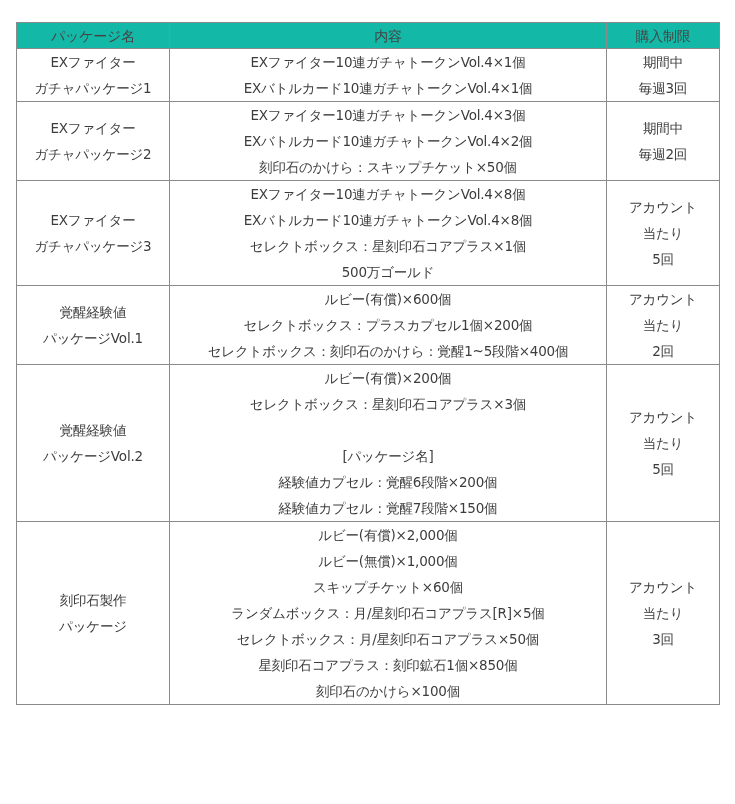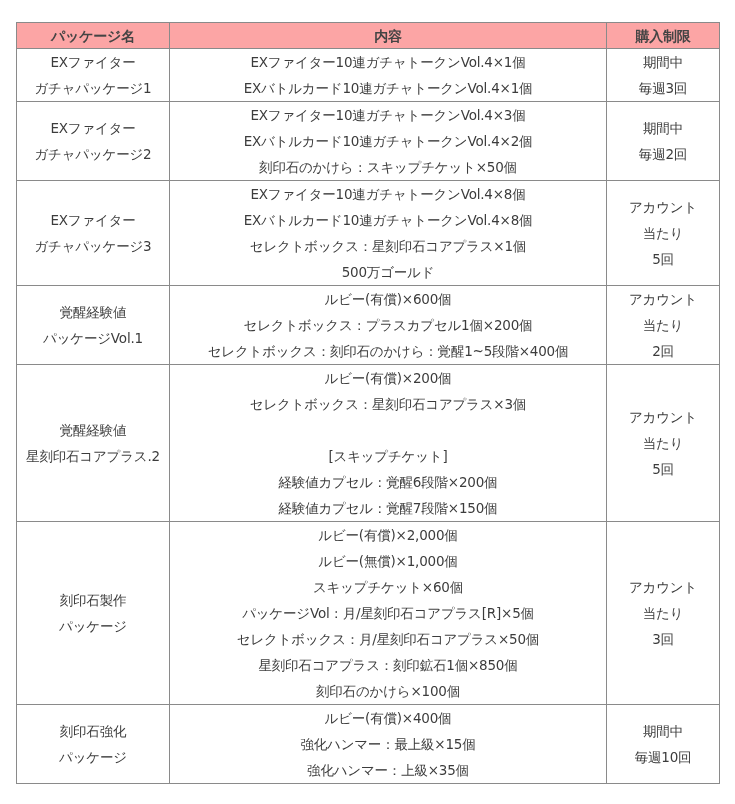--- a/index.html
+++ b/index.html
@@ -27,26 +27,25 @@
     }
     table.pkg th, table.pkg td {
       border: 1px solid #8a8a8a;
       text-align: center;
       vertical-align: middle;
       padding: 0 4px;
       line-height: 26px;
       font-weight: normal;
     }
     table.pkg thead th {
-      background: #fca5a5;
+      background: #14b8a6;
       color: #444444;
       height: 25px;
       line-height: 24px;
       font-size: 14px;
-      font-weight: bold;
     }
     col.c-name { width: 153px; }
     col.c-content { width: 437px; }
     col.c-limit { width: 113px; }
     .line { display: block; white-space: nowrap; }
     .blank { display: block; height: 26px; }
   </style>
 </head>
 <body>
 
@@ -127,67 +126,52 @@
       <td>
         <span class="line">アカウント</span>
         <span class="line">当たり</span>
         <span class="line">2回</span>
       </td>
     </tr>
 
     <tr>
       <td>
         <span class="line">覚醒経験値</span>
-        <span class="line">星刻印石コアプラス.2</span>
+        <span class="line">パッケージVol.2</span>
       </td>
       <td>
         <span class="line">ルビー(有償)×200個</span>
         <span class="line">セレクトボックス：星刻印石コアプラス×3個</span>
         <span class="blank"></span>
-        <span class="line">[スキップチケット]</span>
+        <span class="line">[パッケージ名]</span>
         <span class="line">経験値カプセル：覚醒6段階×200個</span>
         <span class="line">経験値カプセル：覚醒7段階×150個</span>
       </td>
       <td>
         <span class="line">アカウント</span>
         <span class="line">当たり</span>
         <span class="line">5回</span>
       </td>
     </tr>
 
     <tr>
       <td>
         <span class="line">刻印石製作</span>
         <span class="line">パッケージ</span>
       </td>
       <td>
         <span class="line">ルビー(有償)×2,000個</span>
         <span class="line">ルビー(無償)×1,000個</span>
         <span class="line">スキップチケット×60個</span>
-        <span class="line">パッケージVol：月/星刻印石コアプラス[R]×5個</span>
+        <span class="line">ランダムボックス：月/星刻印石コアプラス[R]×5個</span>
         <span class="line">セレクトボックス：月/星刻印石コアプラス×50個</span>
         <span class="line">星刻印石コアプラス：刻印鉱石1個×850個</span>
         <span class="line">刻印石のかけら×100個</span>
       </td>
       <td>
         <span class="line">アカウント</span>
         <span class="line">当たり</span>
         <span class="line">3回</span>
       </td>
     </tr>
 
-    <tr>
-      <td>
-        <span class="line">刻印石強化</span>
-        <span class="line">パッケージ</span>
-      </td>
-      <td>
-        <span class="line">ルビー(有償)×400個</span>
-        <span class="line">強化ハンマー：最上級×15個</span>
-        <span class="line">強化ハンマー：上級×35個</span>
-      </td>
-      <td>
-        <span class="line">期間中</span>
-        <span class="line">毎週10回</span>
-      </td>
-    </tr>
   </tbody>
 </table>
 
 </body></html>

